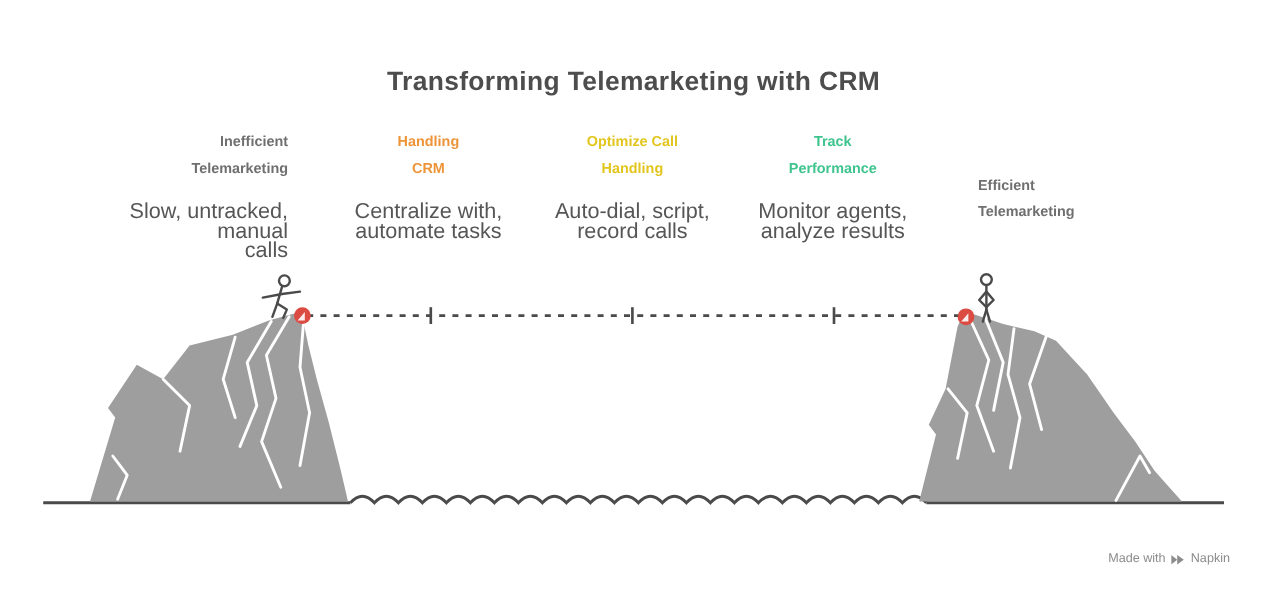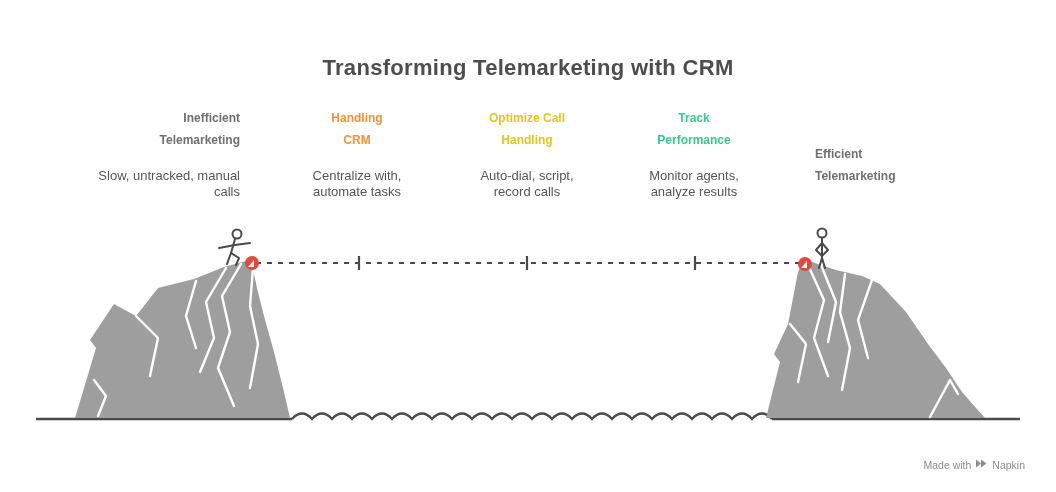--- a/index.html
+++ b/index.html
@@ -9,33 +9,33 @@
   }
   .title{
     position:absolute;top:55px;left:0;width:1056px;text-align:center;
     font-size:22px;font-weight:bold;letter-spacing:.3px;color:var(--title);
   }
   .stage{position:absolute;top:107px;}
   .stage-heading{
     font-size:12px;font-weight:bold;line-height:22px;white-space:pre-line;
   }
   .stage-sub{
-    margin-top:17px;font-size:13px;line-height:16px;white-space:pre-line;color:var(--subtitle);
+    margin-top:17px;font-size:18px;line-height:16px;white-space:pre-line;color:var(--subtitle);
   }
   .al-right{text-align:right;}
   .al-center{text-align:center;}
   .al-left{text-align:left;margin-top:36px;}
   #c1{left:60px;width:180px;}
   #c2{left:277px;width:160px;}
   #c3{left:442px;width:170px;}
   #c4{left:609px;width:170px;}
   #c5{left:815px;width:180px;}
   .scene{position:absolute;left:0;top:0;width:1056px;height:492px;}
   .footer{
-    position:absolute;right:31px;bottom:21px;display:flex;align-items:flex-start;gap:5px;
+    position:absolute;right:31px;bottom:21px;display:flex;align-items:flex-end;gap:5px;
     font-size:10.5px;color:var(--watermark);
   }
   .footer .logo{display:inline-block;line-height:0;}
 </style>
 </head>
 <body>
 
 <div class="canvas">
 
   <svg class="scene" viewBox="0 0 1056 492" aria-hidden="true">

